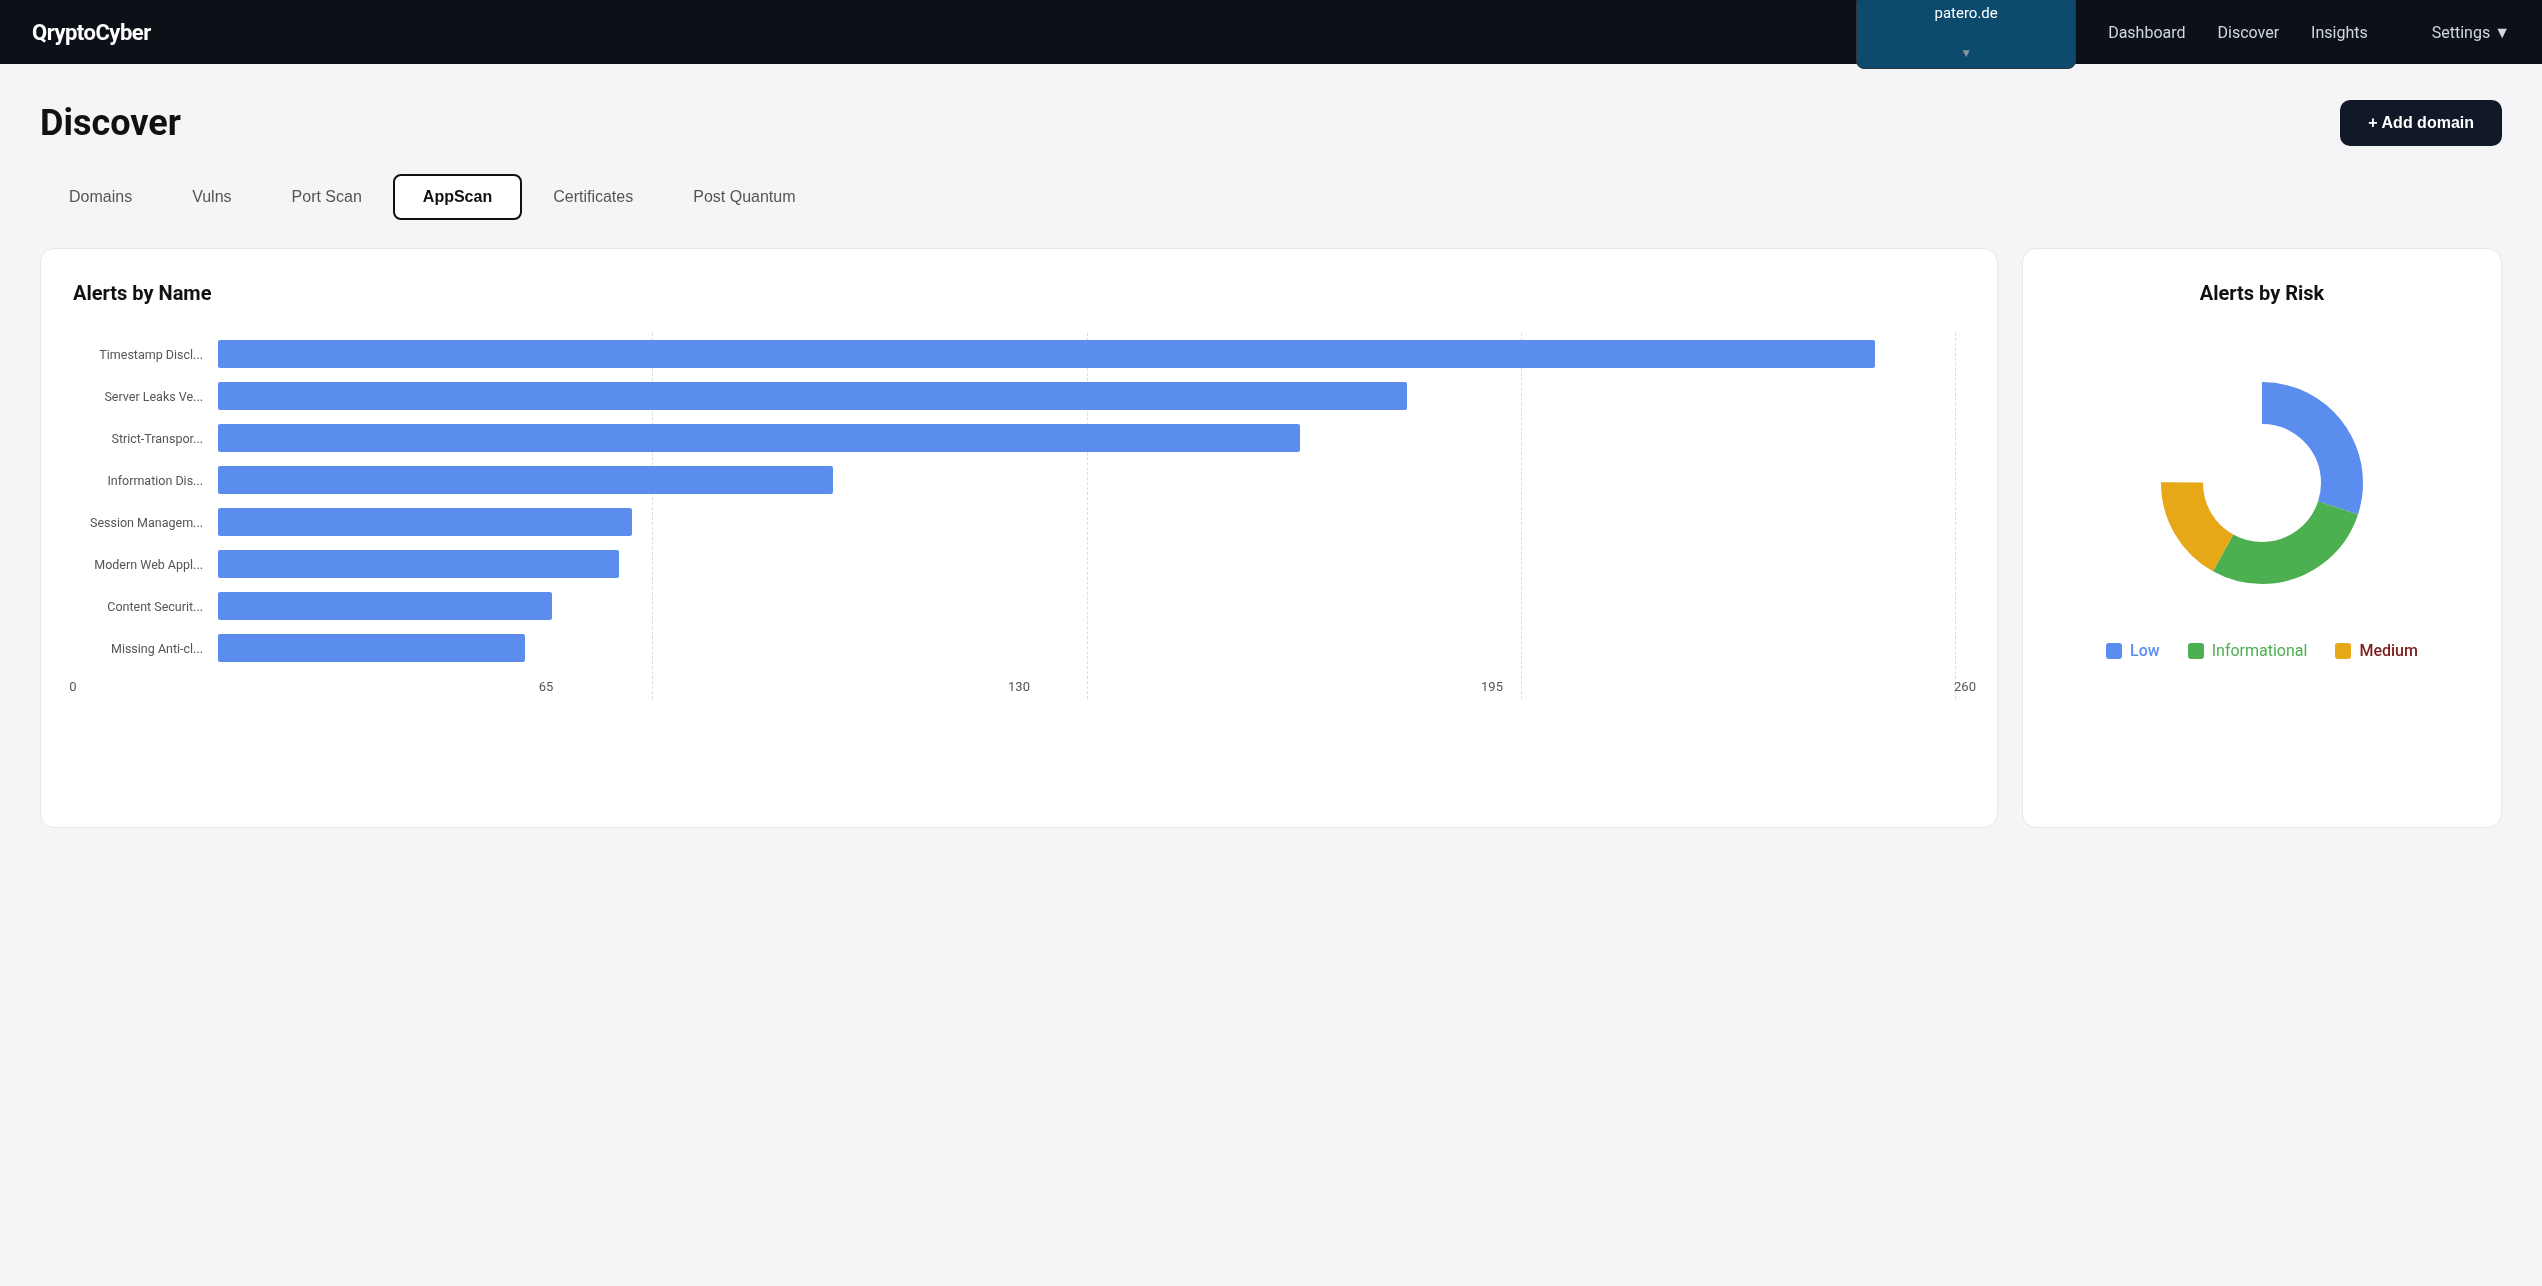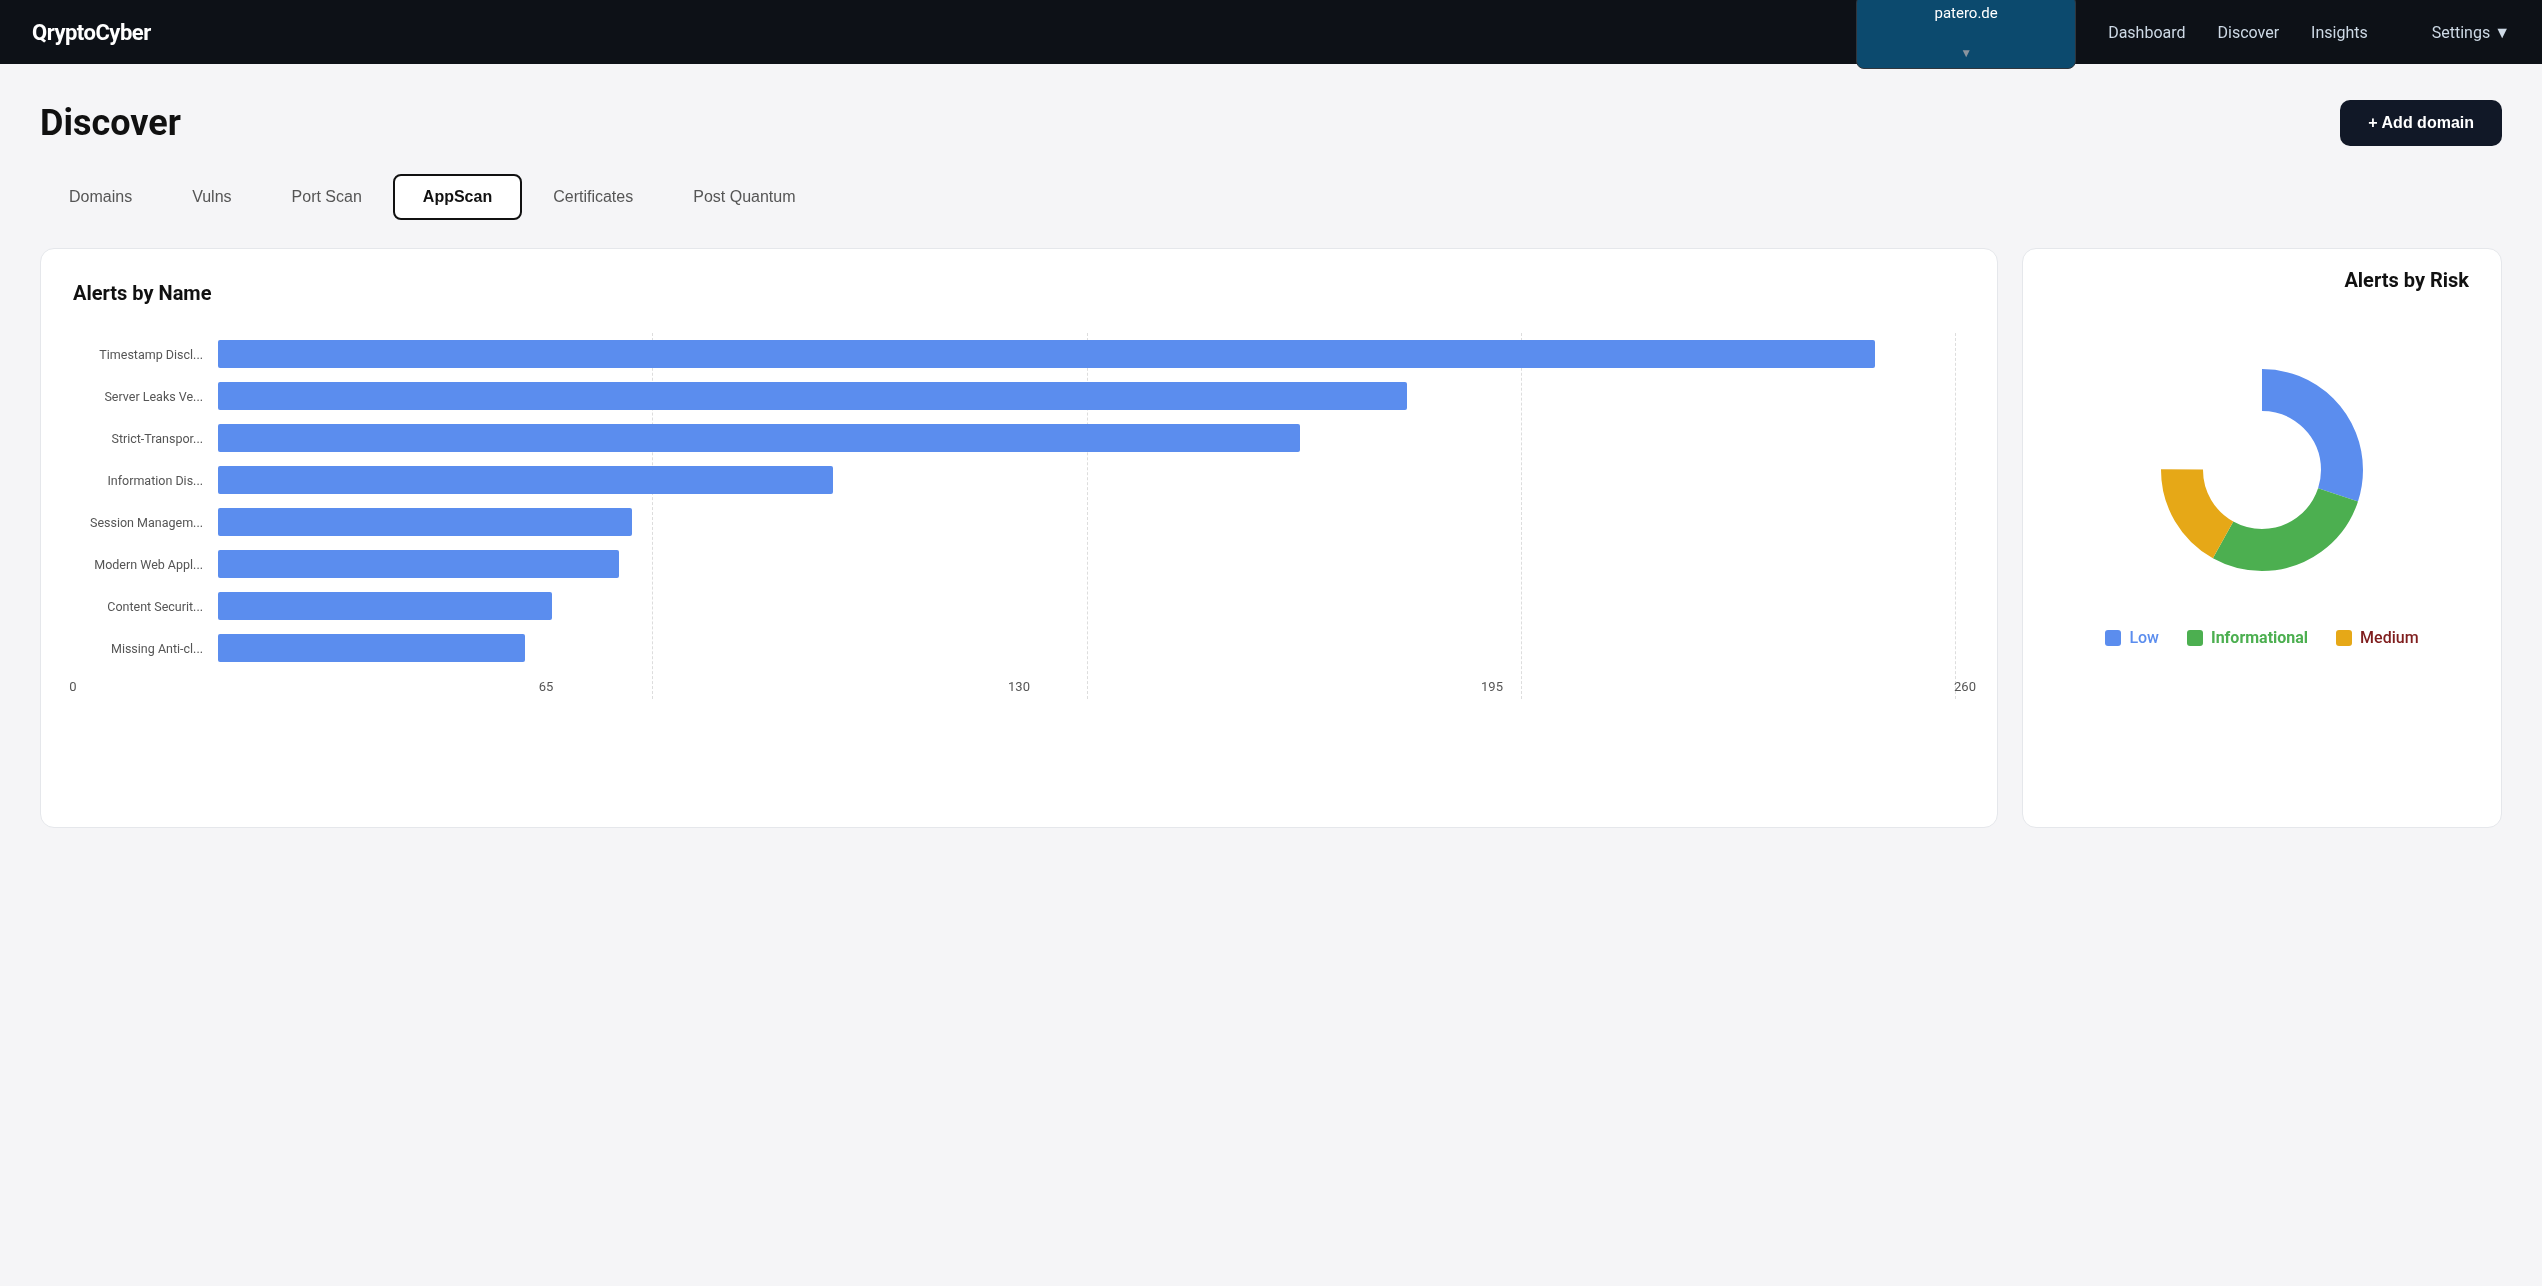--- a/index.html
+++ b/index.html
@@ -183,27 +183,27 @@
     .x-label {
       font-size: 13px;
       color: #555;
       position: absolute;
     }
 
     
     .risk-card {
       background: #fff;
       border-radius: 14px;
-      padding: 19px 32px;
+      padding: 32px 32px;
       width: 480px;
       min-height: 580px;
       border: 1px solid #e5e7eb;
       display: flex;
       flex-direction: column;
-      align-items: flex-end;
+      align-items: center;
     }
     .risk-title {
       font-size: 20px;
       font-weight: 700;
       color: #111;
       margin-bottom: 28px;
     }
     .donut-container {
       display: flex;
       justify-content: center;
@@ -223,21 +223,21 @@
       gap: 8px;
       font-size: 16px;
     }
     .legend-dot {
       width: 16px;
       height: 16px;
       border-radius: 3px;
       display: inline-block;
     }
     .legend-label-low { color: #5b8dee; font-weight: 500; }
-    .legend-label-info { color: #4caf50; font-weight: 700; }
+    .legend-label-info { color: #4caf50; font-weight: 400; }
     .legend-label-medium { color: #7f1d1d; font-weight: 500; }
   </style>
 </head>
 <body>
 
 <nav class="navbar">
   <div class="navbar-brand">
     <span>QryptoCyber</span>
   </div>
   <div class="navbar-spacer"></div>

